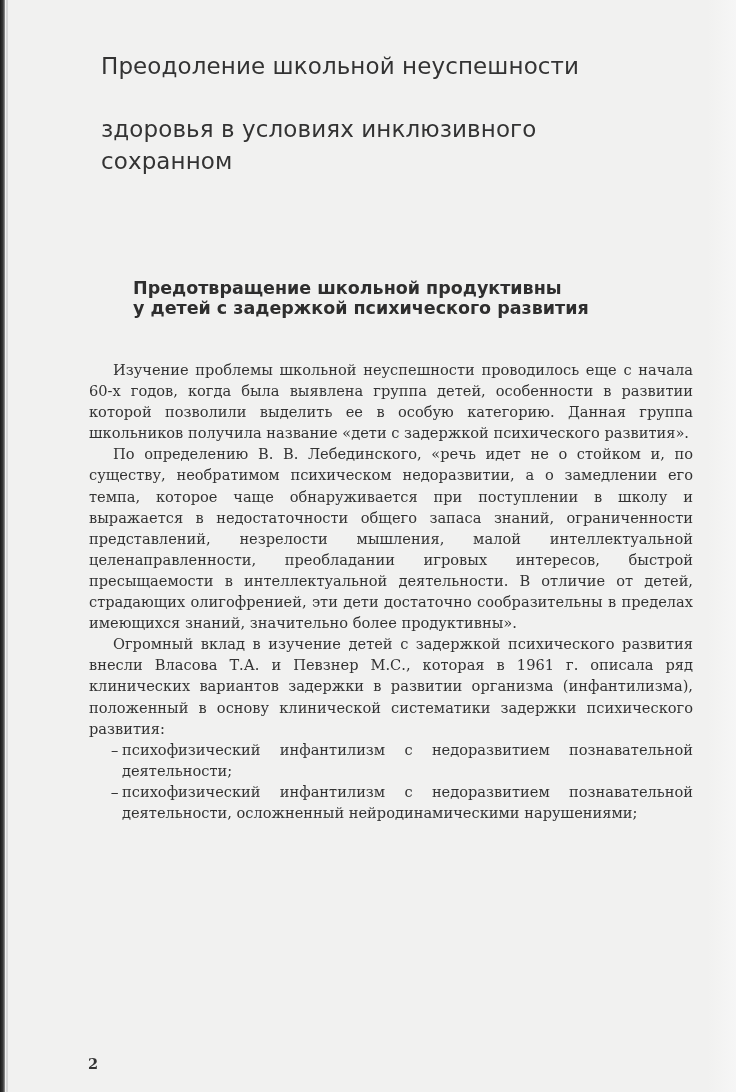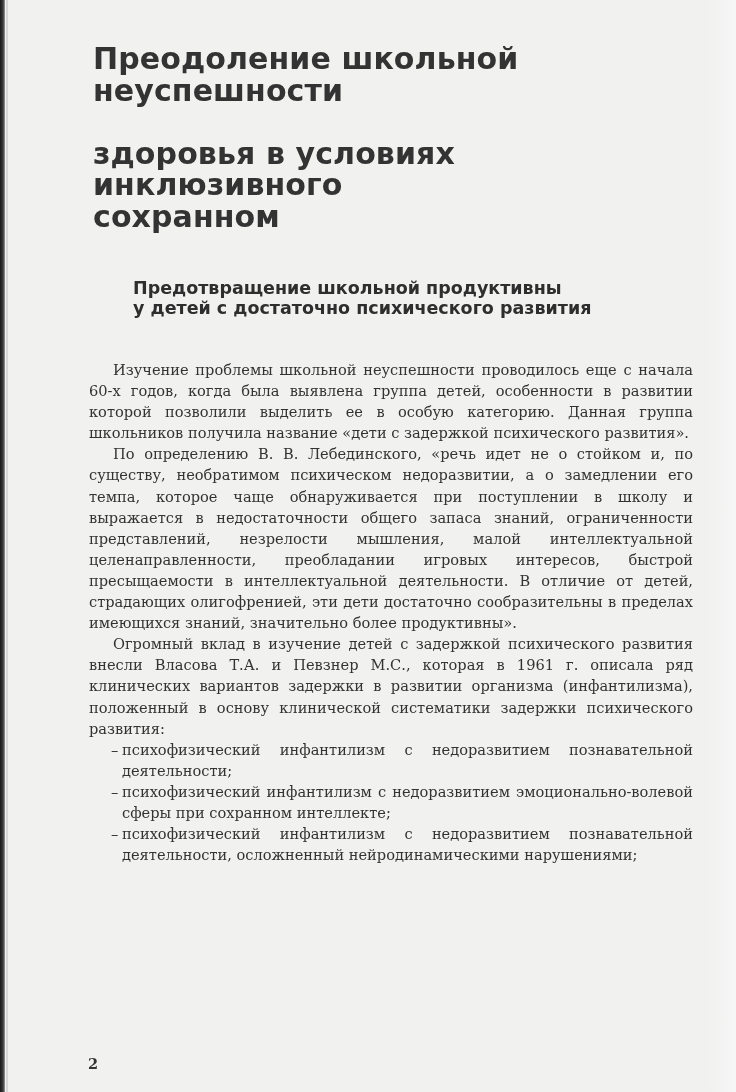--- a/index.html
+++ b/index.html
@@ -17,24 +17,24 @@
     position: absolute; left: 6px; top: 0; width: 2px; height: 1092px;
     background: #d8d8d8;
   }
   .page-right-shade {
     position: absolute; right: 0; top: 0; width: 28px; height: 1092px;
     background: linear-gradient(to right, #f1f1f0, #f6f6f6);
   }
   .chapter-title {
     position: absolute; left: 89px; top: 39px; width: 600px;
     font-family: "DejaVu Sans", sans-serif;
-    font-size: 30px; line-height: 31.5px; font-weight: bold;
+    font-size: 23px; line-height: 31.5px; font-weight: normal;
     color: #333;
     letter-spacing: 0.1px;
-    margin: 4px;
+    margin: 12px;
   }
   .section-title {
     position: absolute; left: 133px; top: 278px; width: 560px;
     font-family: "DejaVu Sans", sans-serif;
     font-weight: bold;
     font-size: 17.5px; line-height: 20px;
     color: #2e2e2e;
     margin: 0;
   }
   .body-text {
@@ -64,35 +64,34 @@
 
 <h1 class="chapter-title">
   <span>Преодоление школьной неуспешности</span><br>
   <br>
   <span>здоровья в условиях инклюзивного</span><br>
   <span>сохранном</span>
 </h1>
 
 <h2 class="section-title">
   <span>Предотвращение школьной продуктивны</span><br>
-  <span>у детей с достаточно психического развития</span>
+  <span>у детей с задержкой психического развития</span>
 </h2>
 
 <div class="body-text">
   <p>Изучение проблемы школьной неуспешности проводилось еще с начала 60-х годов, когда была выявлена группа детей, особенности в развитии которой позволили выделить ее в особую категорию. Данная группа школьников получила название «дети с задержкой психического развития».</p>
   <p>По определению В. В. Лебединского, «речь идет не о стойком и, по существу, необратимом психическом недоразвитии, а о замедлении его темпа, которое чаще обнаруживается при поступлении в школу и выражается в недостаточности общего запаса знаний, ограниченности представлений, незрелости мышления, малой интеллектуальной целенаправленности, преобладании игровых интересов, быстрой пресыщаемости в интеллектуальной деятельности. В отличие от детей, страдающих олигофренией, эти дети достаточно сообразительны в пределах имеющихся знаний, значительно более продуктивны».</p>
   <p>Огромный вклад в изучение детей с задержкой психического развития внесли Власова Т.А. и Певзнер М.С., которая в 1961 г. описала ряд клинических вариантов задержки в развитии организма (инфантилизма), положенный в основу клинической систематики задержки психического развития:</p>
   <ul>
     <li>
       <span class="dash">–</span>
       <span>психофизический инфантилизм с недоразвитием познавательной деятельности;</span>
     </li>
     <li>
       <span class="dash">–</span>
-      <span>психофизический инфантилизм с недоразвитием эмоционально-волевой сферы при сохранном интеллекте;</span>
     </li>
     <li>
       <span class="dash">–</span>
       <span>психофизический инфантилизм с недоразвитием познавательной деятельности, осложненный нейродинамическими нарушениями;</span>
     </li>
   </ul>
 </div>
 
 <div class="page-number">2</div>
 

